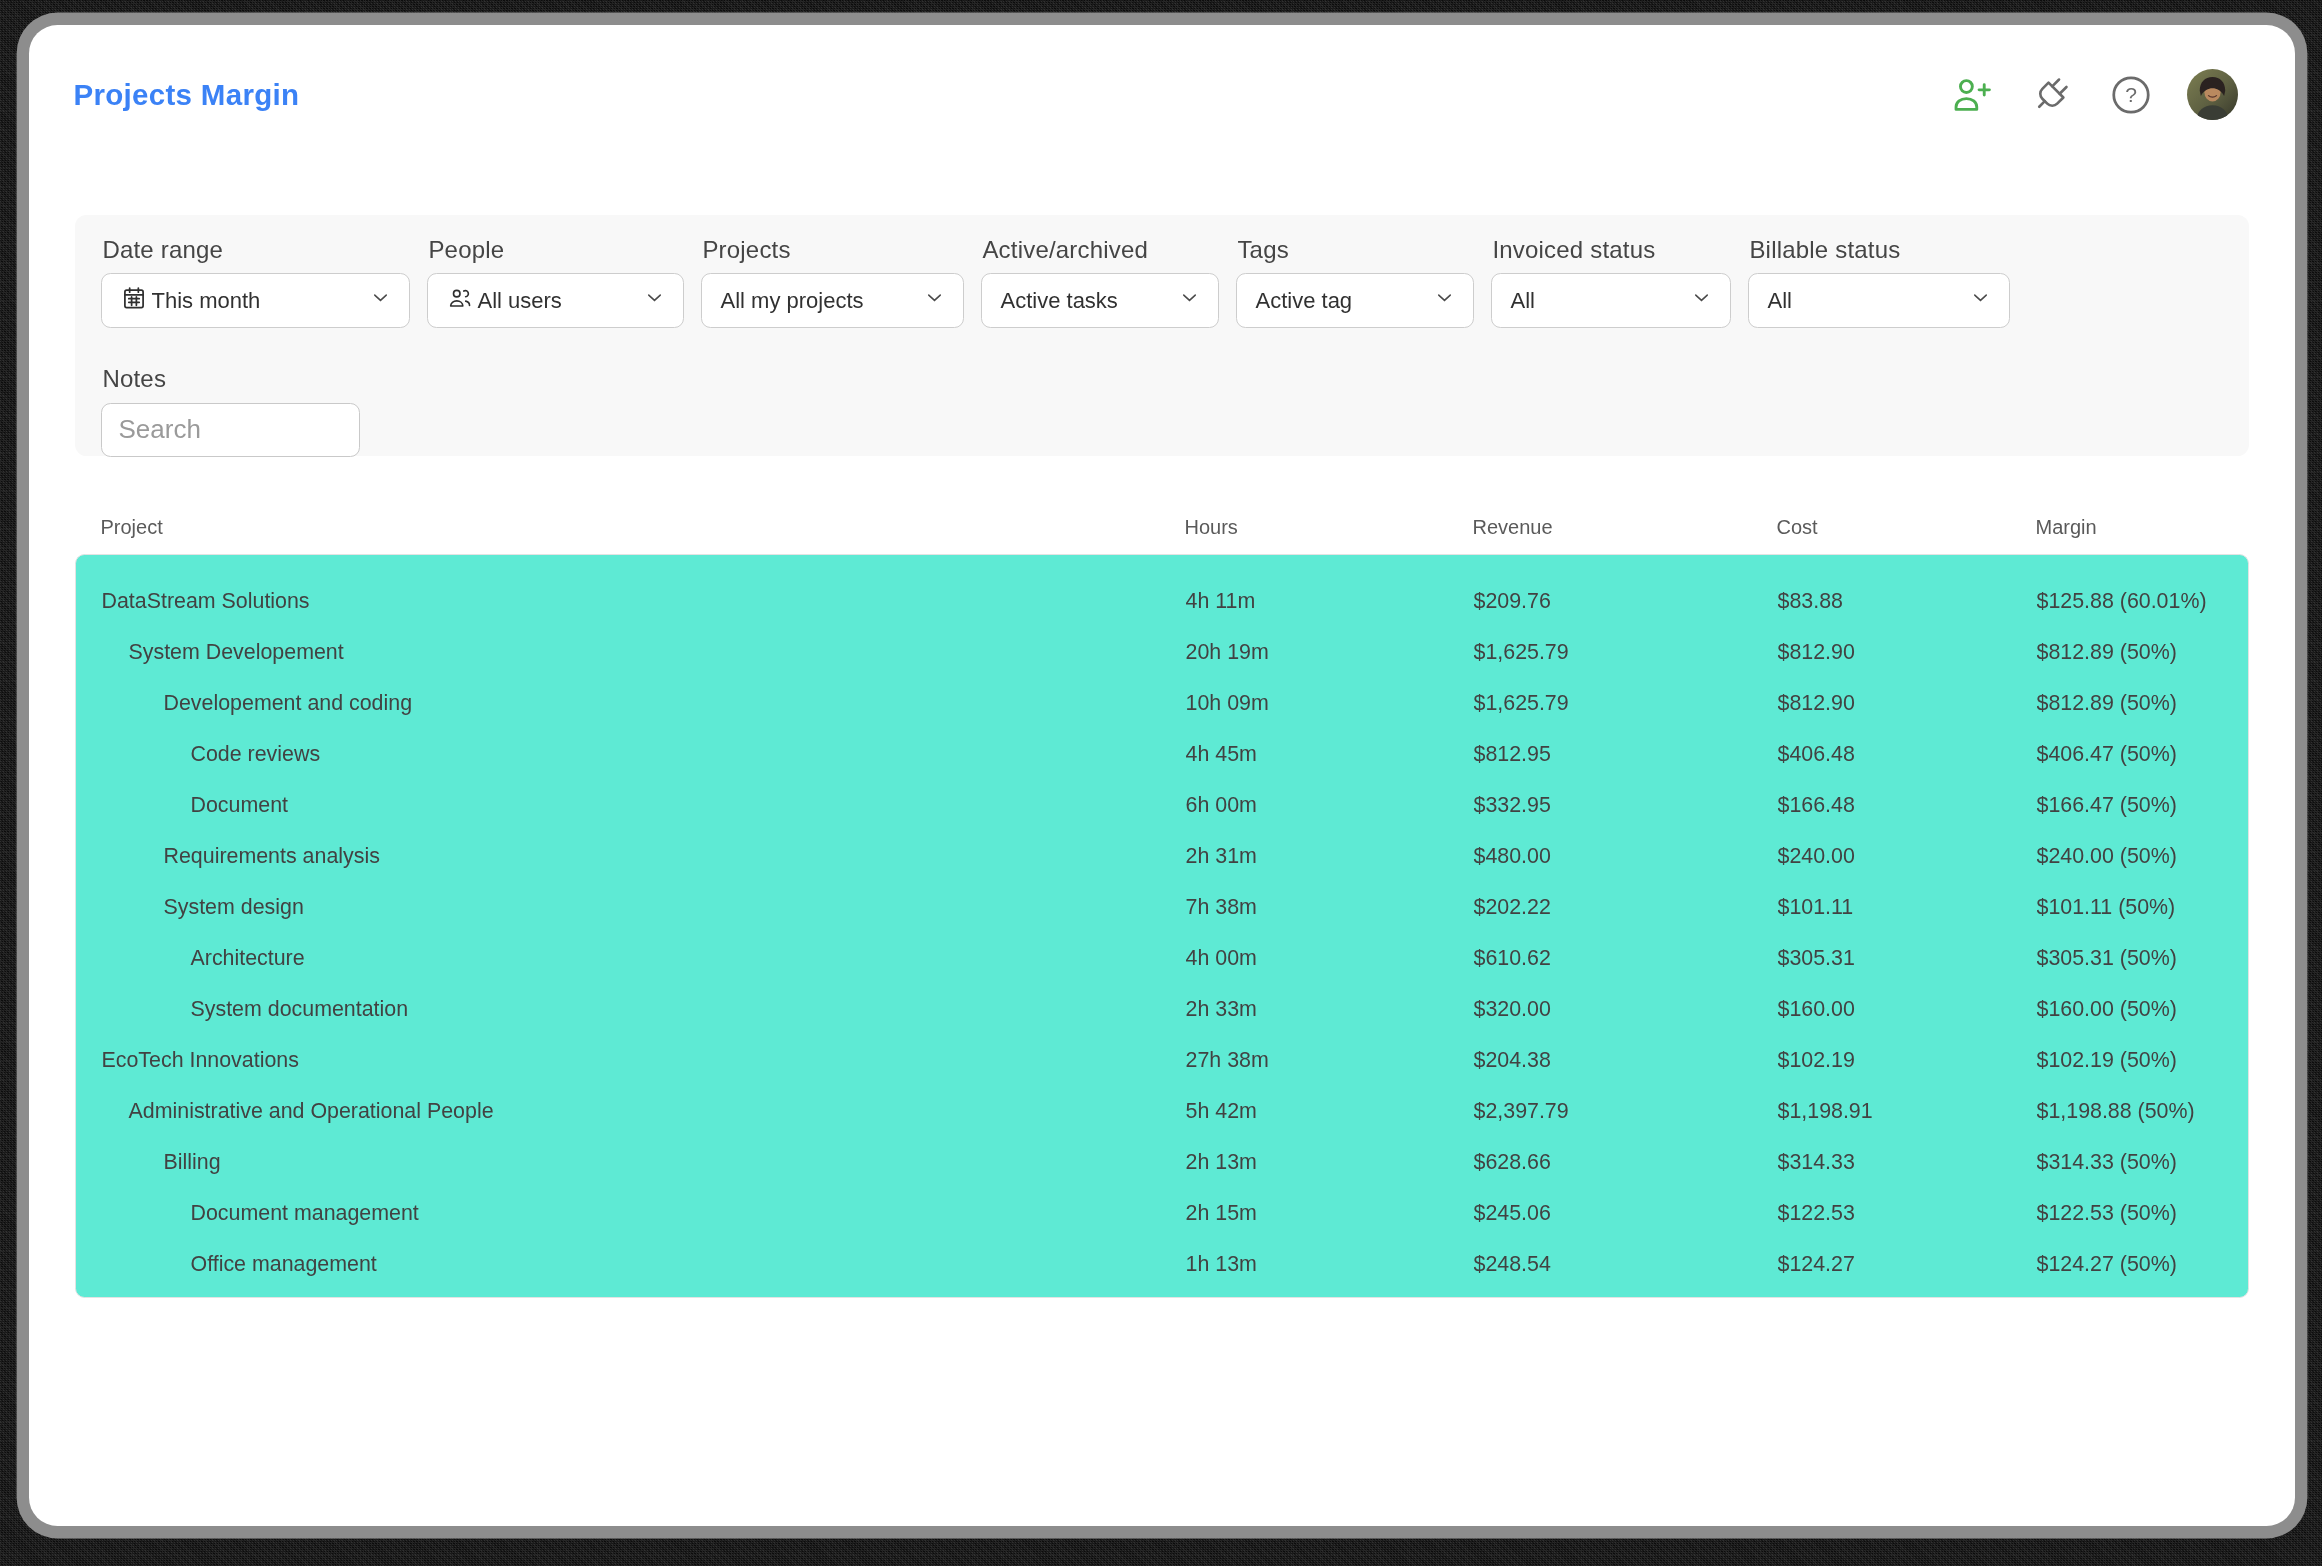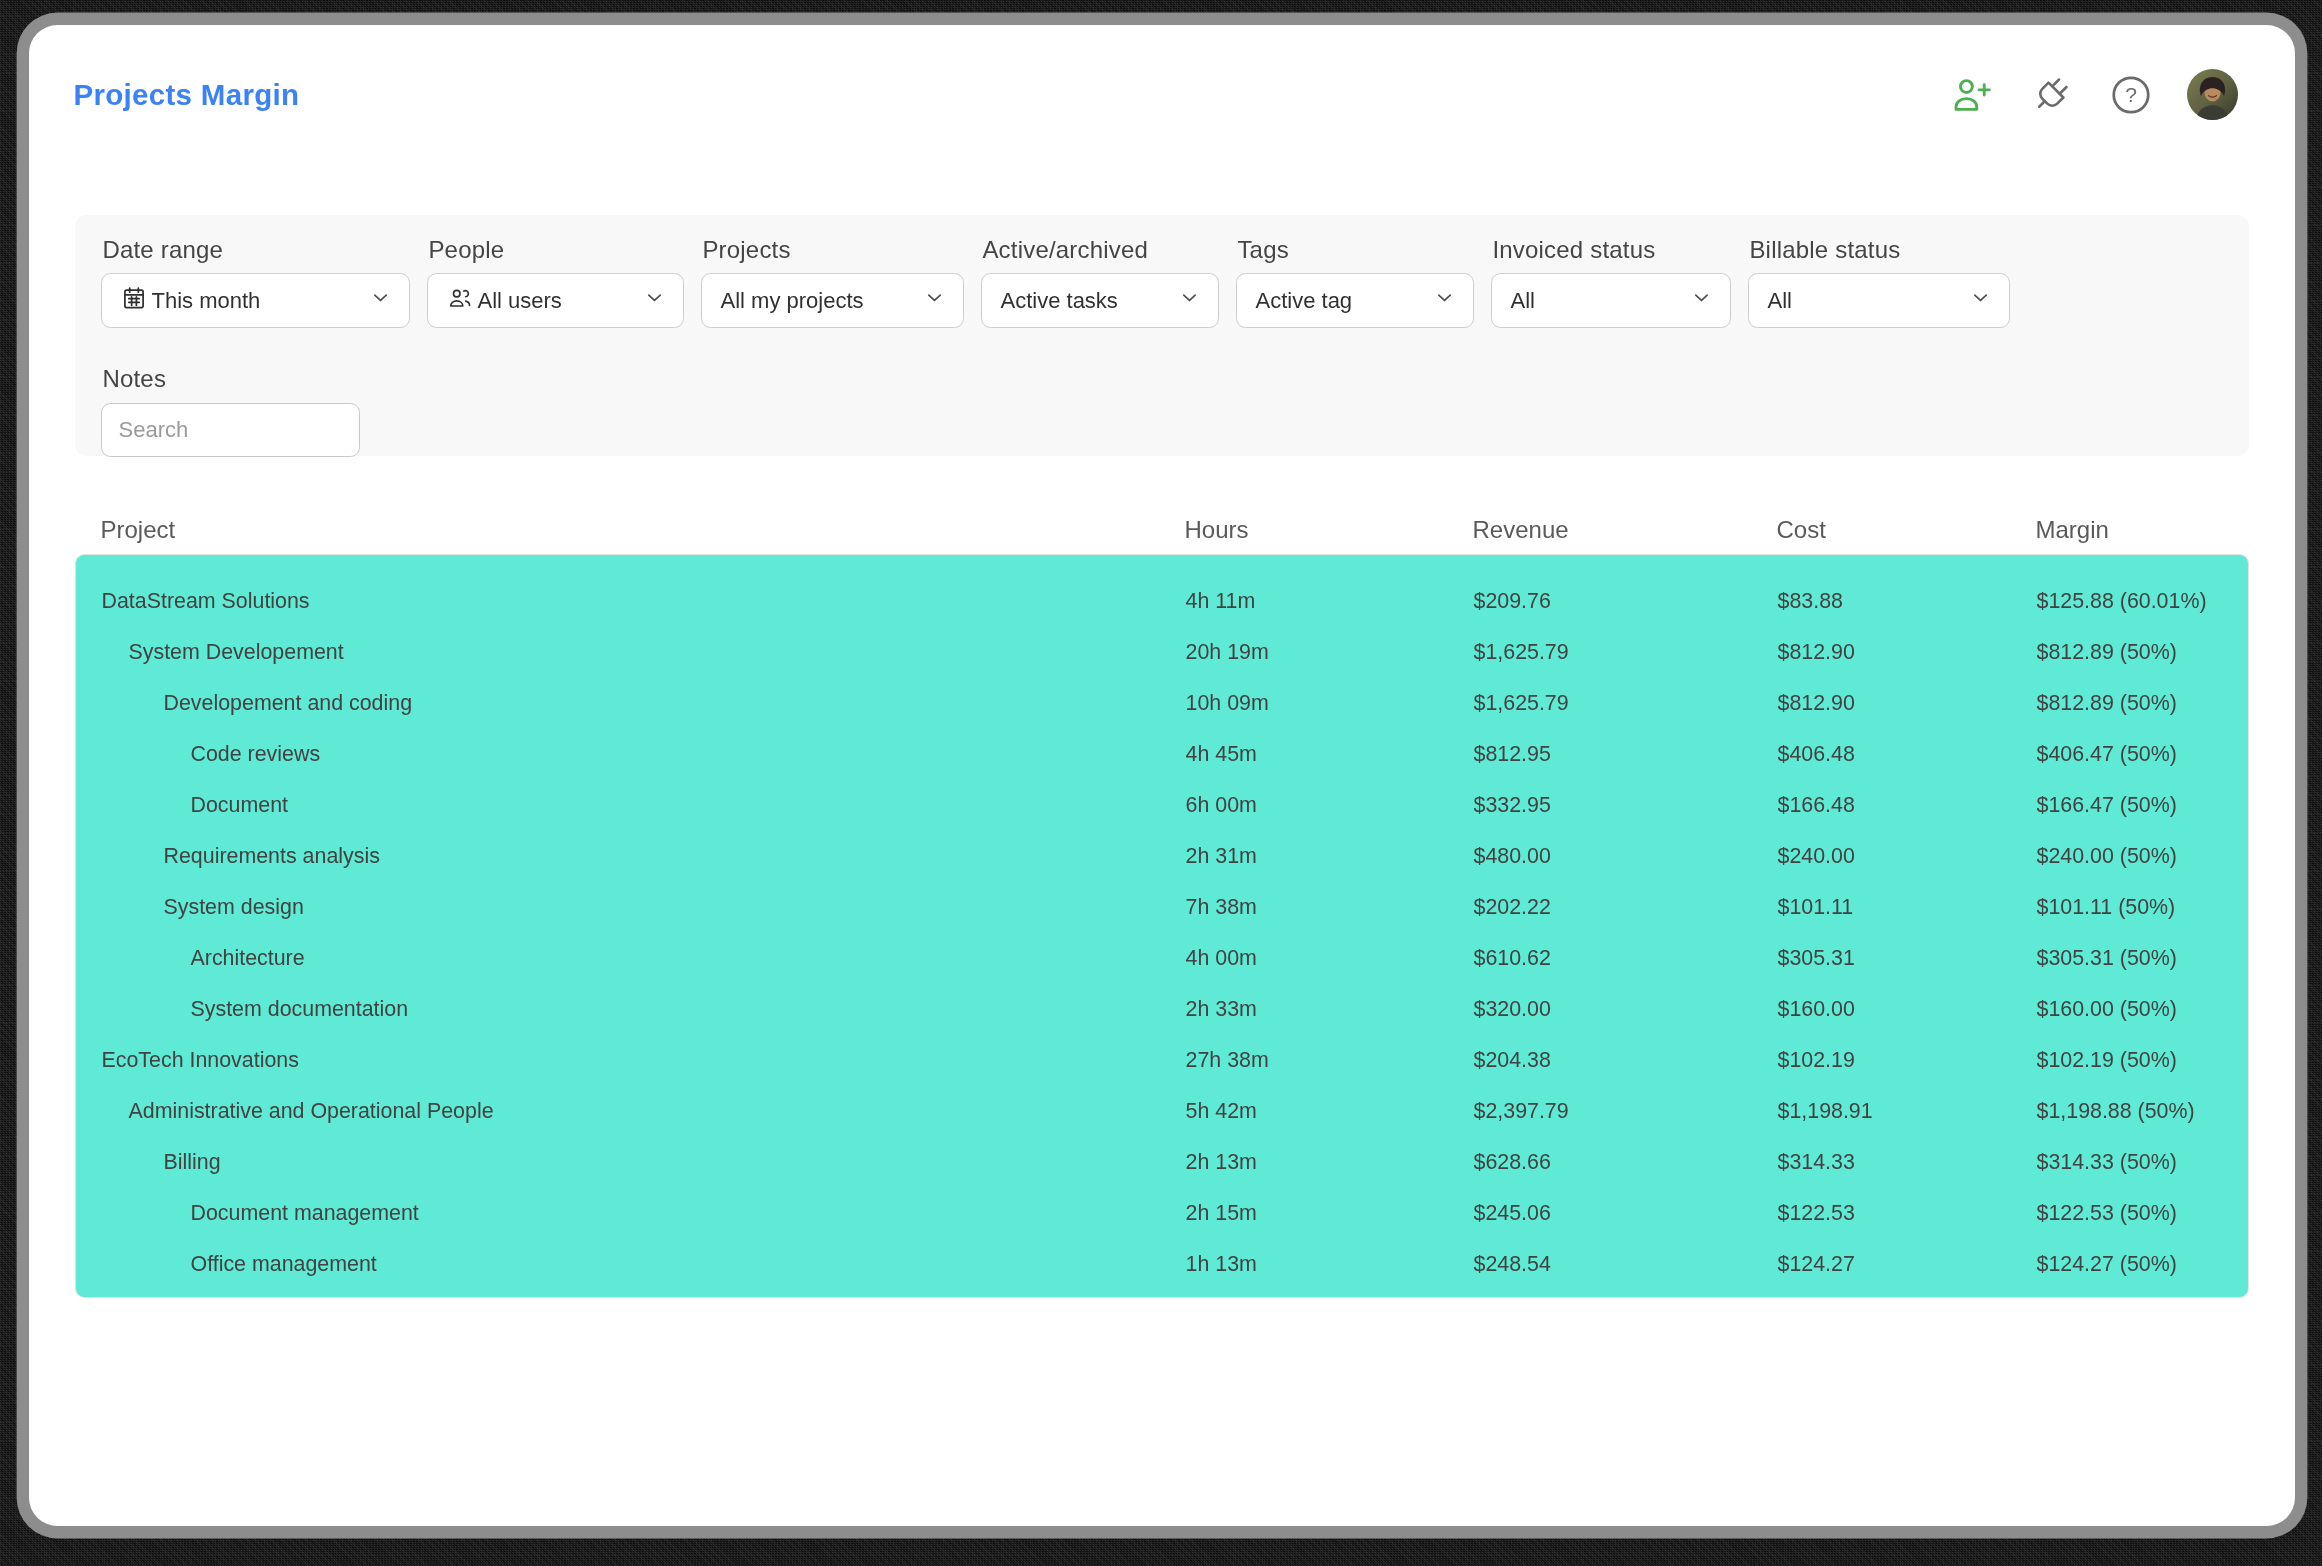--- a/index.html
+++ b/index.html
@@ -42,30 +42,30 @@
     display:flex; align-items:center; gap:5px; padding:0 17px 0 19px;
     font-size:22px; color:#313131; cursor:pointer;
   }
   .select .chevron { margin-left:auto; flex:0 0 auto; }
   .f-date { width:309px; } .f-people { width:257px; } .f-projects { width:263px; }
   .f-active { width:238px; } .f-tags { width:238px; } .f-invoiced { width:240px; }
   .f-billable { width:262px; }
   .filters-row2 { margin-top:35px; }
   .notes-input {
     width:259px; height:54px; border:1.9px solid #c9c9c9; border-radius:9.5px;
-    background:#fff; font-size:22px; color:#333; padding:0 17px;
+    background:#fff; font-size:26px; color:#333; padding:0 17px;
     font-family:"Liberation Sans", sans-serif; outline:none;
   }
   .notes-input::placeholder { color:#9a9a9a; }
   
   .table-header, .trow {
     display:grid; grid-template-columns:1084px 288px 304px 259px 1fr;
     width:2174px; padding-left:26px;
   }
-  .table-header { position:absolute; left:46px; top:491px; font-size:24px; color:#5a5a5a; }
+  .table-header { position:absolute; left:46px; top:491px; font-size:20px; color:#5a5a5a; }
   .table-card {
     position:absolute; left:46px; top:529px; width:2174px; height:744px;
     background:#5eead4; border:1.9px solid #e3e3e3; border-radius:9.5px; padding-top:21px;
     overflow:hidden;
   }
   .trow { height:51px; align-items:center; font-size:21.4px; color:#424242; cursor:pointer; }
   .trow .td { white-space:nowrap; overflow:hidden; text-overflow:ellipsis; padding-right:13.3px; }
 </style>
 </head>
 <body>

